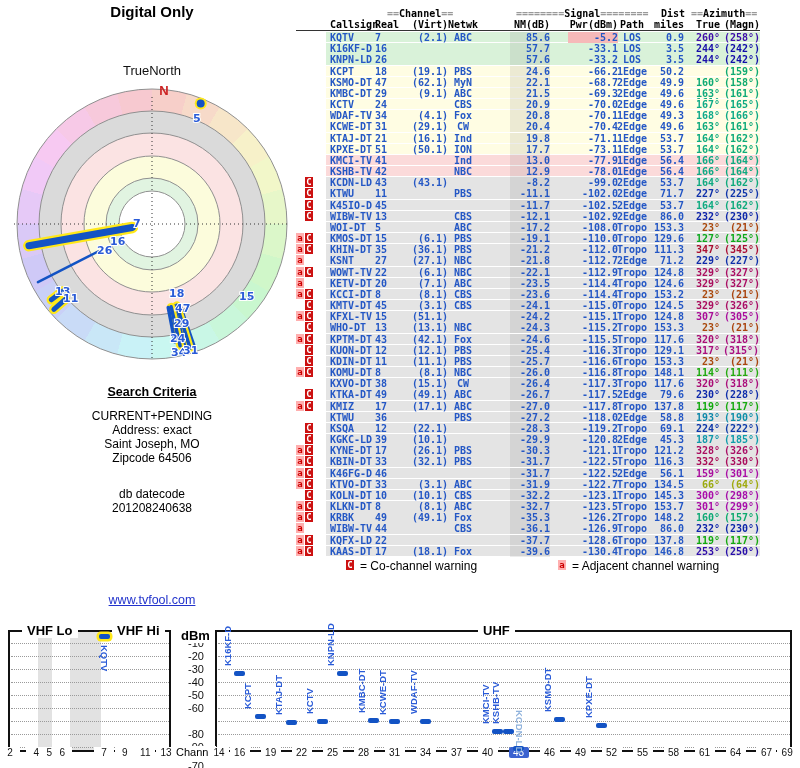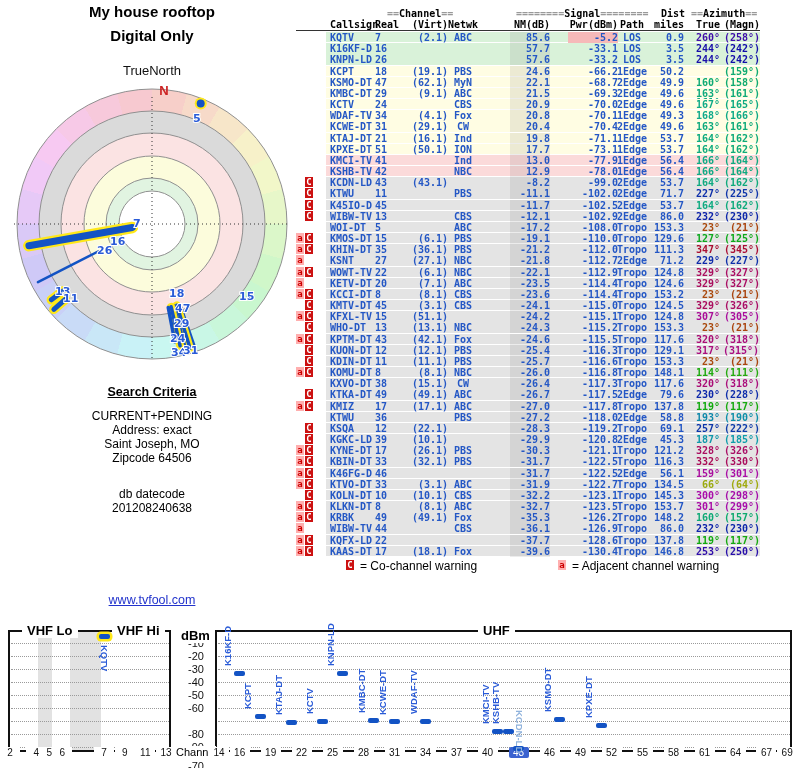--- a/index.html
+++ b/index.html
@@ -60,21 +60,20 @@
   .vlab{position:absolute;height:12px;line-height:12px;font:bold 9.5px "Liberation Sans",sans-serif;color:#2a5bd7;white-space:nowrap;}
   .vlab-up{transform-origin:0 100%;transform:rotate(-90deg);}
   .vlab-down{transform-origin:0 0;transform:rotate(90deg);}
   .vlab-faint{color:#8fb2dc;}
   .axis-label{position:absolute;font:11px "Liberation Sans",sans-serif;color:#000;background:#fff;}
 </style>
 </head>
 <body>
 
 <div id="title-block">
-  <div class="title-line">My house rooftop</div>
   <div class="title-line">Digital Only</div>
 </div>
 
 <div id="radar">
   <div id="radar-title">TrueNorth</div>
   <div id="wheel" style="background: conic-gradient(rgb(247, 207, 201) 0deg, rgb(247, 207, 201) 15deg, rgb(247, 218, 201) 15deg, rgb(247, 218, 201) 30deg, rgb(247, 230, 201) 30deg, rgb(247, 230, 201) 45deg, rgb(247, 241, 201) 45deg, rgb(247, 241, 201) 60deg, rgb(242, 247, 201) 60deg, rgb(242, 247, 201) 75deg, rgb(231, 247, 201) 75deg, rgb(231, 247, 201) 90deg, rgb(219, 247, 201) 90deg, rgb(219, 247, 201) 105deg, rgb(208, 247, 201) 105deg, rgb(208, 247, 201) 120deg, rgb(201, 247, 207) 120deg, rgb(201, 247, 207) 135deg, rgb(201, 247, 218) 135deg, rgb(201, 247, 218) 150deg, rgb(201, 247, 230) 150deg, rgb(201, 247, 230) 165deg, rgb(201, 247, 241) 165deg, rgb(201, 247, 241) 180deg, rgb(201, 242, 247) 180deg, rgb(201, 242, 247) 195deg, rgb(201, 231, 247) 195deg, rgb(201, 231, 247) 210deg, rgb(201, 219, 247) 210deg, rgb(201, 219, 247) 225deg, rgb(201, 208, 247) 225deg, rgb(201, 208, 247) 240deg, rgb(207, 201, 247) 240deg, rgb(207, 201, 247) 255deg, rgb(218, 201, 247) 255deg, rgb(218, 201, 247) 270deg, rgb(230, 201, 247) 270deg, rgb(230, 201, 247) 285deg, rgb(241, 201, 247) 285deg, rgb(241, 201, 247) 300deg, rgb(247, 201, 242) 300deg, rgb(247, 201, 242) 315deg, rgb(247, 201, 231) 315deg, rgb(247, 201, 231) 330deg, rgb(247, 201, 219) 330deg, rgb(247, 201, 219) 345deg, rgb(247, 201, 208) 345deg, rgb(247, 201, 208) 360deg);"></div>
   <svg id="radar-svg" width="304" height="330">
       <circle cx="152" cy="169" r="113" fill="#dadada" stroke="#909090" stroke-width="1"></circle>
       <circle cx="152" cy="169" r="91" fill="#fbe3e3" stroke="#909090" stroke-width="1"></circle>
       <circle cx="152" cy="169" r="68" fill="#fcfcdc" stroke="#909090" stroke-width="1"></circle>
@@ -637,21 +636,21 @@
         <div class="rowbg bg-e"></div>
         <span class="cell badge-c">C</span>
         <span class="cell c-call">KSQA</span>
         <span class="cell c-real">12</span>
         <span class="cell c-virt">(22.1)</span>
         <span class="cell c-net"></span>
         <span class="cell c-nm">-28.3</span>
         <span class="cell c-pwr">-119.2</span>
         <span class="cell c-path">Tropo</span>
         <span class="cell c-miles">69.1</span>
-        <span class="cell c-true" style="color: rgb(14, 55, 170);">257°</span>
+        <span class="cell c-true" style="color: rgb(14, 55, 170);">224°</span>
         <span class="cell c-magn" style="color: rgb(14, 61, 170);">(222°)</span>
       </div>
       <div class="trow" style="top: 426.12px;">
         <div class="rowbg bg-e"></div>
         <span class="cell badge-c">C</span>
         <span class="cell c-call">KGKC-LD</span>
         <span class="cell c-real">39</span>
         <span class="cell c-virt">(10.1)</span>
         <span class="cell c-net"></span>
         <span class="cell c-nm">-29.9</span>

